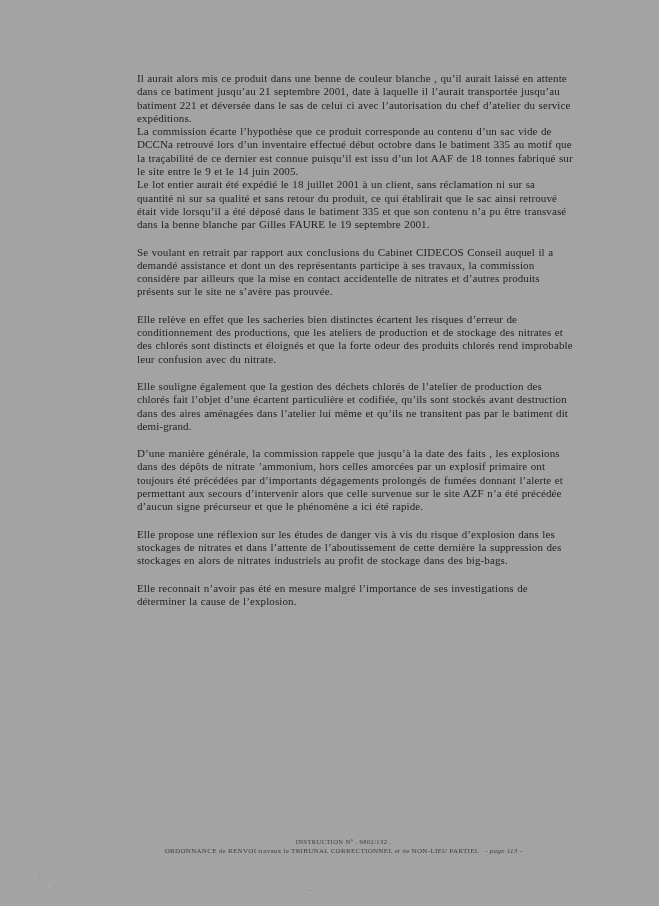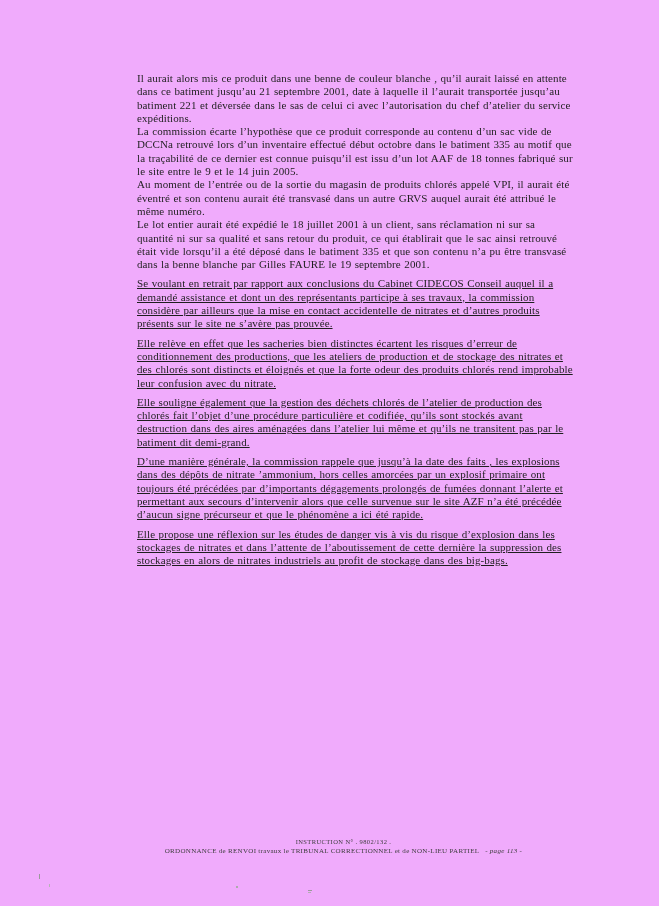--- a/index.html
+++ b/index.html
@@ -4,38 +4,38 @@
 <style>
   html, body {
     margin: 0;
     padding: 0;
     background: #ffffff;
   }
   .page {
     position: relative;
     width: 659px;
     height: 906px;
-    background: #f0abfc;
+    background: #a3a3a3;
     overflow: hidden;
     font-family: "Liberation Serif", "DejaVu Serif", serif;
   }
   .text-block {
     position: absolute;
     left: 137px;
     top: 72px;
     width: 436px;
     font-size: 11px;
     line-height: 13.3px;
     color: #1f1f1f;
     letter-spacing: 0.1px;
     word-spacing: 0.6px;
     text-align: left;
   }
   .para { margin: 0; }
-  .para.spaced { margin-top: 6px; text-decoration: underline; }
+  .para.spaced { margin-top: 14px; }
   .footer {
     position: absolute;
     left: 14px;
     top: 838px;
     width: 659px;
     text-align: center;
     color: #3d3d3d;
     font-family: "Liberation Serif", "DejaVu Serif", serif;
   }
   .footer-line1 {
@@ -59,27 +59,27 @@
   .speck-5 { left: 308px; top: 892px; width: 3px; height: 1px; background: #b0b0b0; }
 </style>
 </head>
 <body>
 
 <div class="page">
 
   <div class="text-block">
     <p class="para">Il aurait alors mis ce produit dans une benne de couleur blanche , qu’il aurait laissé en attente dans ce batiment jusqu’au 21 septembre 2001, date à laquelle il l’aurait transportée jusqu’au batiment 221 et déversée dans le sas de celui ci avec l’autorisation du chef d’atelier du service expéditions.</p>
     <p class="para">La commission écarte l’hypothèse que ce produit corresponde au contenu d’un sac vide de DCCNa retrouvé lors d’un inventaire effectué début octobre dans le batiment 335 au motif que la traçabilité de ce dernier est connue puisqu’il est issu d’un lot AAF de 18 tonnes fabriqué sur le site entre le 9 et le 14 juin 2005.</p>
-    <p class="para">Au moment de l’entrée ou de la sortie du magasin de produits chlorés appelé VPI, il aurait été éventré et son contenu aurait été transvasé dans un autre GRVS auquel aurait été attribué le même numéro.</p>
     <p class="para">Le lot entier aurait été expédié le 18 juillet 2001 à un client, sans réclamation ni sur sa quantité ni sur sa qualité et sans retour du produit, ce qui établirait que le sac ainsi retrouvé était vide lorsqu’il a été déposé dans le batiment 335 et que son contenu n’a pu être transvasé dans la benne blanche par Gilles FAURE le 19 septembre  2001.</p>
     <p class="para spaced">Se voulant en retrait par rapport aux conclusions du Cabinet CIDECOS Conseil auquel il a demandé assistance et dont un des représentants participe à ses travaux, la commission considère  par ailleurs que la mise en contact accidentelle de nitrates et d’autres produits présents sur le site ne s’avère pas prouvée.</p>
     <p class="para spaced">Elle relève en effet que les sacheries bien distinctes écartent les risques d’erreur de conditionnement des productions, que les ateliers de production et de stockage des nitrates et des chlorés sont distincts et éloignés et que la forte odeur des produits chlorés rend improbable leur confusion avec du nitrate.</p>
-    <p class="para spaced">Elle souligne également que la gestion des déchets chlorés de l’atelier de production des chlorés fait l’objet d’une procédure particulière et codifiée, qu’ils sont stockés avant destruction dans des aires aménagées dans l’atelier lui même et qu’ils ne transitent pas par le batiment dit demi-grand.</p>
+    <p class="para spaced">Elle souligne également que la gestion des déchets chlorés de l’atelier de production des chlorés fait l’objet d’une écartent particulière et codifiée, qu’ils sont stockés avant destruction dans des aires aménagées dans l’atelier lui même et qu’ils ne transitent pas par le batiment dit demi-grand.</p>
     <p class="para spaced">D’une manière générale, la commission rappele que jusqu’à la date des faits , les explosions dans des dépôts de nitrate ’ammonium, hors celles amorcées par un explosif primaire ont toujours été précédées par d’importants dégagements prolongés de fumées donnant l’alerte et permettant aux secours d’intervenir alors que celle survenue sur le site AZF n’a été précédée d’aucun signe précurseur et que le phénomène a ici été rapide.</p>
     <p class="para spaced">Elle  propose une réflexion sur les études de danger vis à vis du risque d’explosion dans les stockages de nitrates et dans l’attente de l’aboutissement de cette dernière la suppression des stockages en alors de nitrates industriels au profit de stockage dans des big-bags.</p>
+    <p class="para spaced">Elle reconnait n’avoir pas été  en mesure malgré l’importance de ses investigations de déterminer la cause de l’explosion.</p>
   </div>
 
   <div class="footer">
     <div class="footer-line1">INSTRUCTION N° . 9802/132 .</div>
     <div class="footer-line2">
       <span>ORDONNANCE de RENVOI travaux le TRIBUNAL CORRECTIONNEL et de NON-LIEU PARTIEL</span>
       <span class="page-label">- page 113 -</span>
     </div>
   </div>
 

